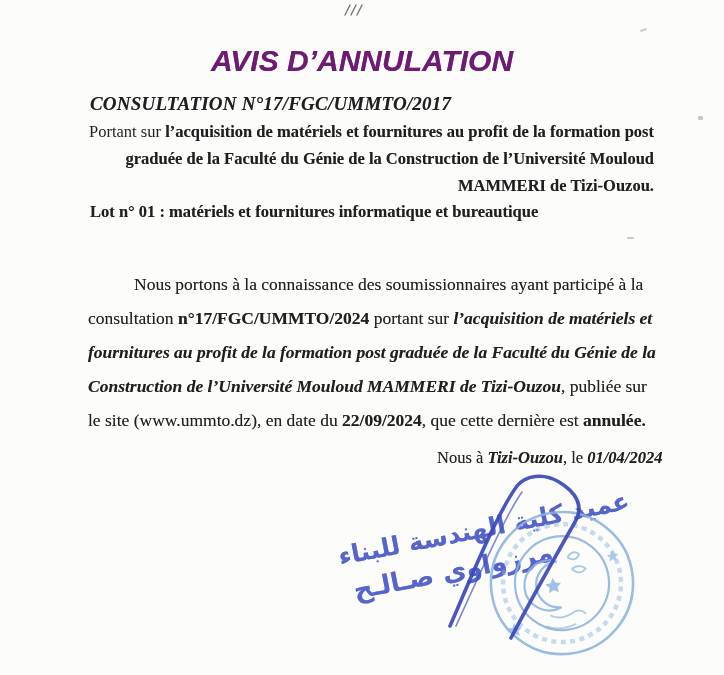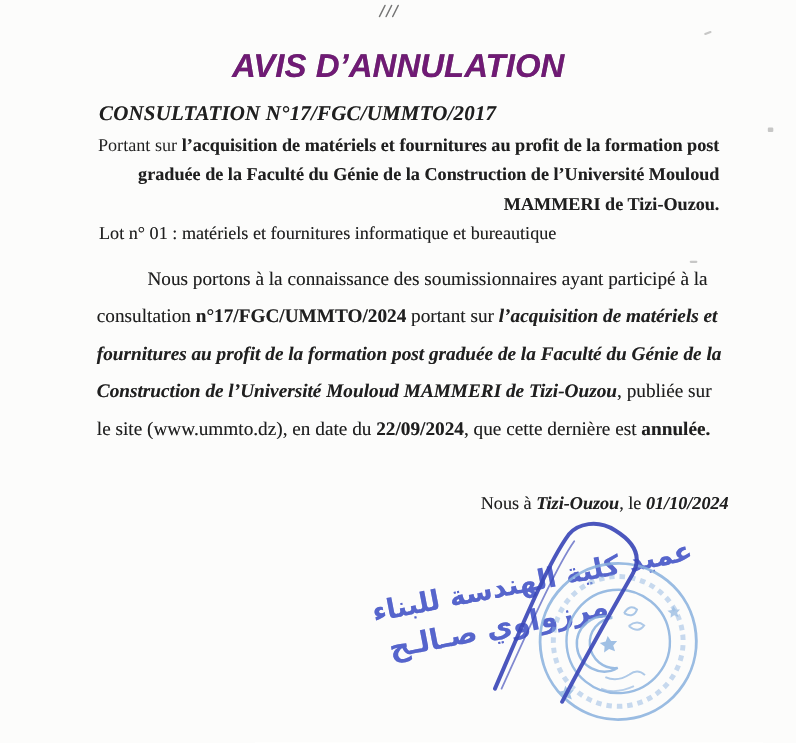--- a/index.html
+++ b/index.html
@@ -32,24 +32,24 @@
     font-size:19px;font-weight:bold;font-style:italic;
     letter-spacing:.2px;
     text-shadow:0 0 .4px rgba(0,0,0,.5);
   }
   .subject{
     position:absolute;left:88px;top:118px;width:566px;margin:0;
     font-size:16.5px;line-height:27px;text-align:right;
   }
   .lots{
     position:absolute;left:90px;top:198px;
-    font-size:16.5px;font-weight:normal;line-height:28px;
+    font-size:16.5px;font-weight:bold;line-height:28px;
   }
   .body-par{
-    position:absolute;left:88px;top:236px;width:568px;margin:0;
+    position:absolute;left:88px;top:267px;width:568px;margin:0;
     font-size:17.5px;line-height:34px;text-indent:46px;
   }
   .dateline{
     position:absolute;left:437px;top:448px;
     font-size:16.5px;white-space:nowrap;
   }
   .seg-regular{font-weight:normal;font-style:normal;}
   .seg-bold{font-weight:bold;font-style:normal;}
   .seg-bolditalic{font-weight:bold;font-style:italic;}
   .subject .seg-bold, .lots, .body-par, .consult-heading, .dateline{
@@ -86,21 +86,21 @@
   <div class="consult-heading">CONSULTATION N°17/FGC/UMMTO/2017</div>
 
   <p class="subject"><span class="seg-regular">Portant sur </span><span class="seg-bold">l’acquisition de matériels et fournitures au profit de la formation post graduée de la Faculté du Génie de la Construction de l’Université Mouloud MAMMERI de Tizi-Ouzou.</span></p>
 
   <div class="lots">
       <div>Lot n° 01 : matériels et fournitures informatique et bureautique</div>
     </div>
 
   <p class="body-par"><span class="seg-regular">Nous portons à la connaissance des soumissionnaires ayant participé à la consultation </span><span class="seg-bold">n°17/FGC/UMMTO/2024</span><span class="seg-regular"> portant sur </span><span class="seg-bolditalic">l’acquisition de matériels et fournitures au profit de la formation post graduée de la Faculté du Génie de la Construction de l’Université Mouloud MAMMERI de Tizi-Ouzou</span><span class="seg-regular">, publiée sur le site (www.ummto.dz), en date du </span><span class="seg-bold">22/09/2024</span><span class="seg-regular">, que cette dernière est </span><span class="seg-bold">annulée.</span></p>
 
-  <div class="dateline"><span class="seg-regular">Nous à </span><span class="seg-bolditalic">Tizi-Ouzou</span><span class="seg-regular">, le </span><span class="seg-bolditalic">01/10/2024</span></div>
+  <div class="dateline"><span class="seg-regular">Nous à </span><span class="seg-bolditalic">Tizi-Ouzou</span><span class="seg-regular">, le </span><span class="seg-bolditalic">01/04/2024</span></div>
 
   <div class="stamp-arabic line1">عميد كلية الهندسة للبناء</div>
   <div class="stamp-arabic line2">مرزواوي صـالـح</div>
 
   <svg class="seal-svg" width="152" height="154" viewBox="0 0 152 154">
     <g fill="none" style="stroke:var(--stamp-seal-color)">
       <circle cx="75" cy="77" r="71" stroke-width="2.6"></circle>
       <circle cx="75" cy="77" r="47" stroke-width="2.2"></circle>
 
       <circle cx="75" cy="77" r="59" stroke-width="4.5" stroke-dasharray="5 4.5" opacity=".55"></circle>

